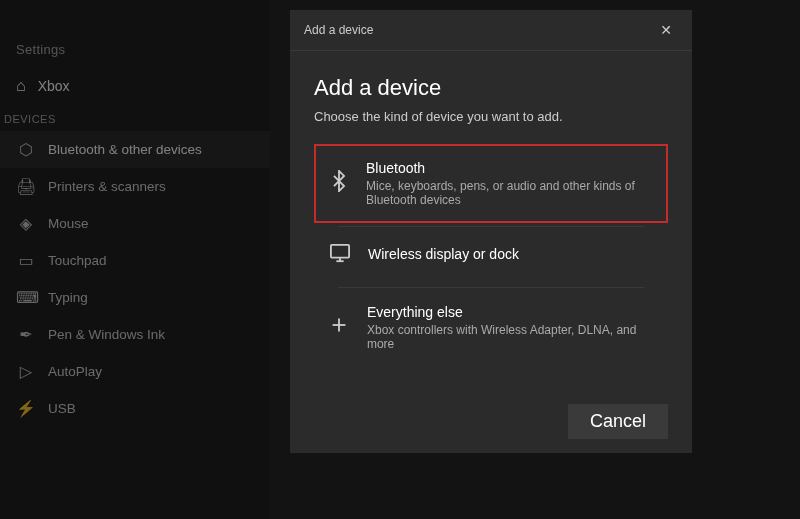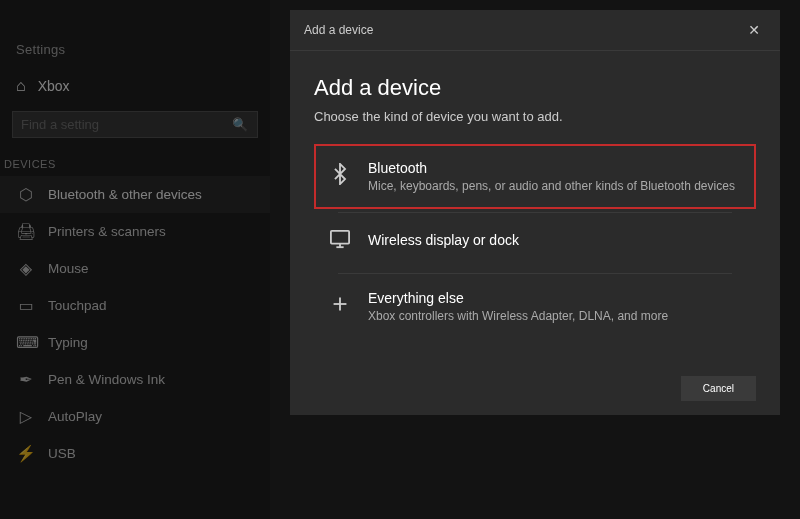--- a/index.html
+++ b/index.html
@@ -116,21 +116,21 @@
       position: absolute;
       top: 0; left: 0; right: 0; bottom: 0;
       background: rgba(0,0,0,0.5);
     }
 
     
     .dialog {
       position: absolute;
       top: 10px;
       left: 290px;
-      width: 490px;
+      width: 402px;
       background: #2b2b2b;
       display: flex;
       flex-direction: column;
     }
 
     .dialog-titlebar {
       background: #2b2b2b;
       display: flex;
       align-items: center;
       justify-content: space-between;
@@ -205,43 +205,39 @@
       display: flex;
       justify-content: flex-end;
       padding: 14px 24px;
     }
 
     .cancel-btn {
       background: #3a3a3a;
       border: none;
       color: #fff;
       padding: 7px 22px;
-      font-size: 10px;
+      font-size: 18px;
       cursor: pointer;
     }
 
     
     .divider {
       height: 1px;
       background: #3a3a3a;
       margin: 0 24px;
     }
   </style>
 </head>
 <body>
 
 <div class="sidebar">
   <div class="sidebar-title">Settings</div>
   <div class="sidebar-home">
     <span class="icon">⌂</span>
     <span>Xbox</span>
-  </div>
-  <div class="search-box">
-    <input type="text" placeholder="Find a setting" style="">
-    <span class="search-icon">🔍</span>
   </div>
   <div class="section-label">Devices</div>
 
   <div class="nav-item active">
     <span class="icon">⬡</span>
     <span>Bluetooth &amp; other devices</span>
   </div>
   <div class="nav-item">
     <span class="icon">🖨</span>
     <span>Printers &amp; scanners</span>

